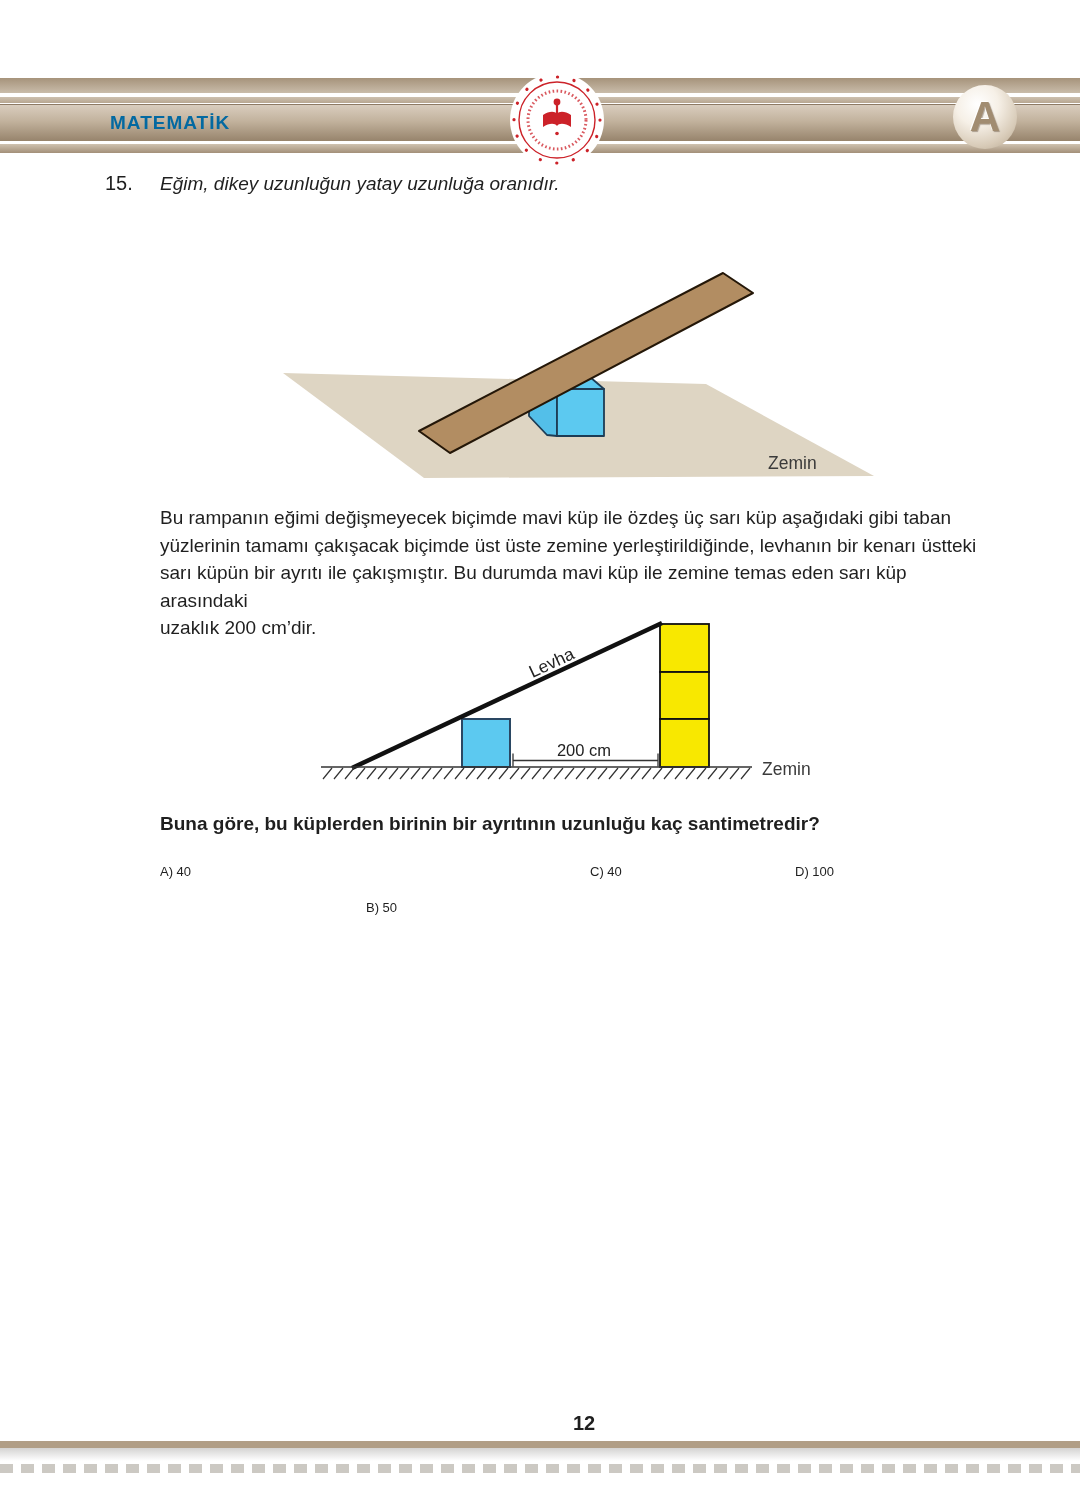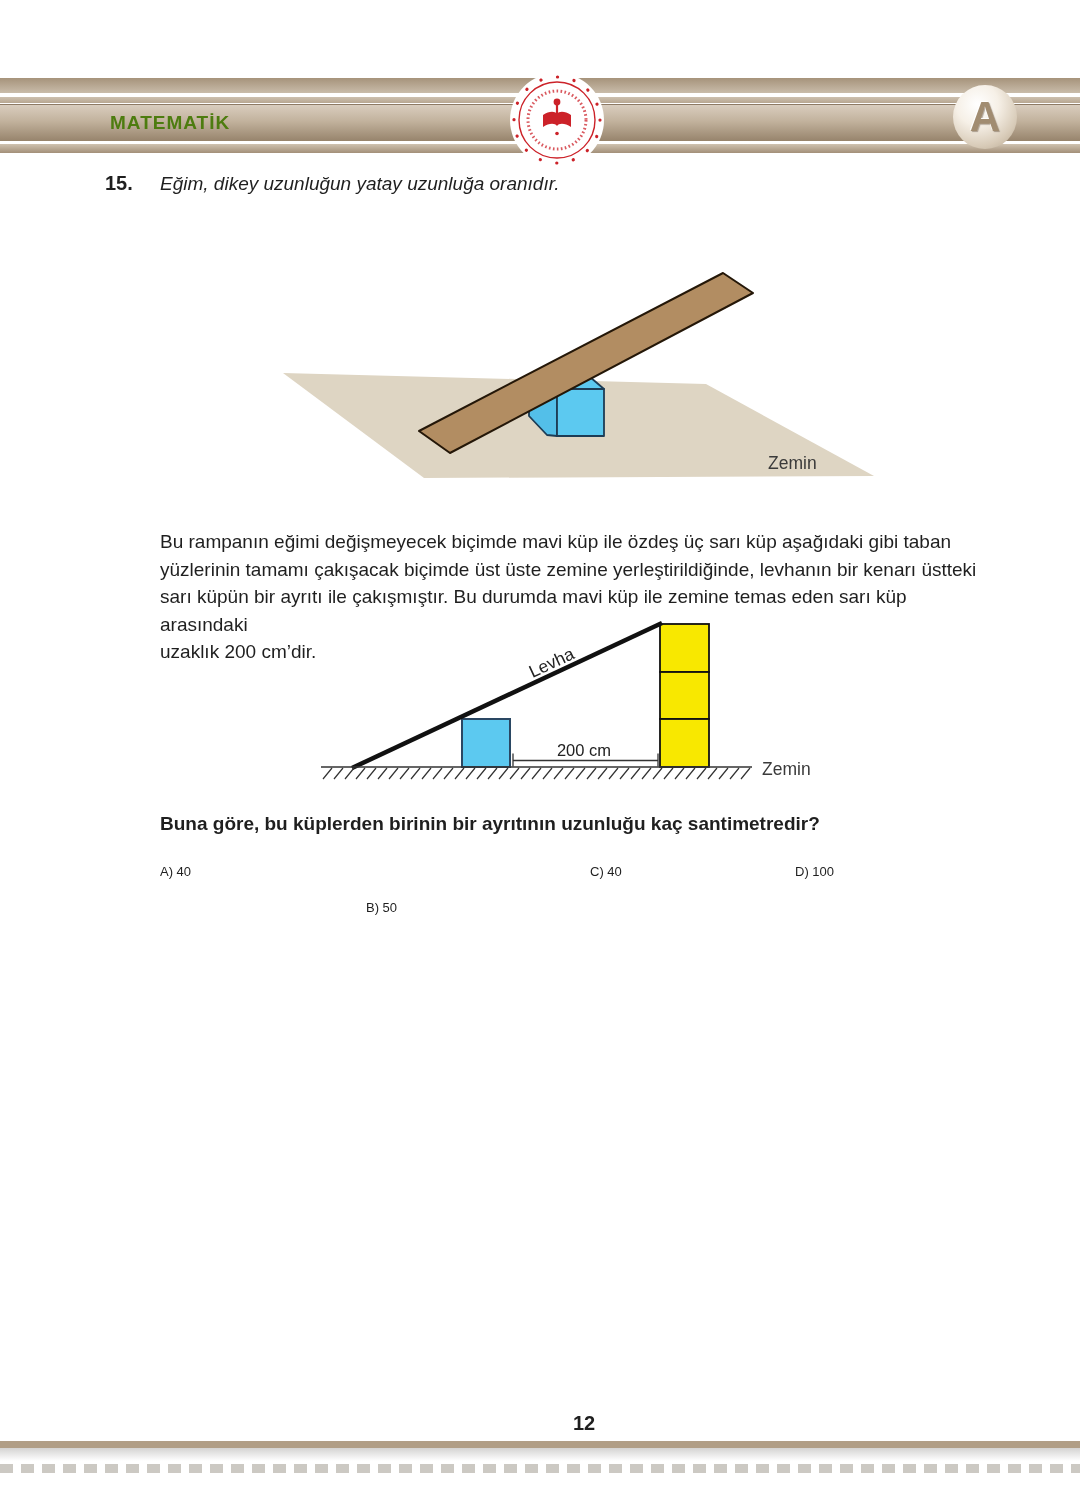--- a/index.html
+++ b/index.html
@@ -8,36 +8,36 @@
 
   
   .stripe{position:absolute;left:0;width:100%;}
   .s1{top:78px;height:15px;background:linear-gradient(180deg,#a6937b,#c9bcaa);}
   .s2{top:97px;height:6px;background:linear-gradient(180deg,#cdc0af,#b8a791);}
   .s-main{top:104px;height:37px;
           background:linear-gradient(180deg,#d9cdbe 0%,#c2b29d 45%,#97846c 100%);
           border-top:1px solid #8d7a64;box-sizing:border-box;}
   .s3{top:144px;height:9px;background:linear-gradient(180deg,#cfc2b0,#a39079);}
   .course{position:absolute;left:110px;top:112px;font-size:19px;font-weight:bold;
-          letter-spacing:1px;color:#4d7c0f;}
+          letter-spacing:1px;color:#0369a1;}
 
   .logo{position:absolute;left:510px;top:73px;}
   .badge{position:absolute;left:953px;top:85px;width:64px;height:64px;border-radius:50%;
          background:radial-gradient(circle at 38% 30%,#ffffff 0%,#f6f0e7 35%,#d8cbb8 70%,#b3a28b 100%);
          display:flex;align-items:center;justify-content:center;}
   .badge span{font-size:42px;font-weight:bold;color:#a18c71;line-height:1;
               text-shadow:-1px -1px 0 rgba(255,255,255,.85),1px 1px 1px rgba(90,70,50,.45);}
 
   
-  .qnum{position:absolute;left:105px;top:172px;font-size:20px;font-weight:bold;}
+  .qnum{position:absolute;left:105px;top:172px;font-size:20px;font-weight:normal;}
   .qintro{position:absolute;left:160px;top:173px;font-size:19px;font-style:italic;}
   .body{position:absolute;left:160px;width:830px;margin:0;font-size:19px;line-height:27.5px;
         white-space:pre-line;}
   .p1{top:204px;}
-  .p2{top:528px;}
+  .p2{top:504px;}
   .prompt{position:absolute;left:160px;top:813px;width:830px;margin:0;
           font-size:19px;font-weight:bold;}
   .options{position:absolute;left:0;top:864px;width:100%;height:24px;}
   .options span{position:absolute;font-size:13px;}
   .optA{left:160px;} .optB{left:366px;margin-top:36px;} .optC{left:590px;} .optD{left:795px;}
 
   .figure{position:absolute;}
 
   
   .pagenum{position:absolute;left:0;top:1412px;width:100%;text-align:center;

